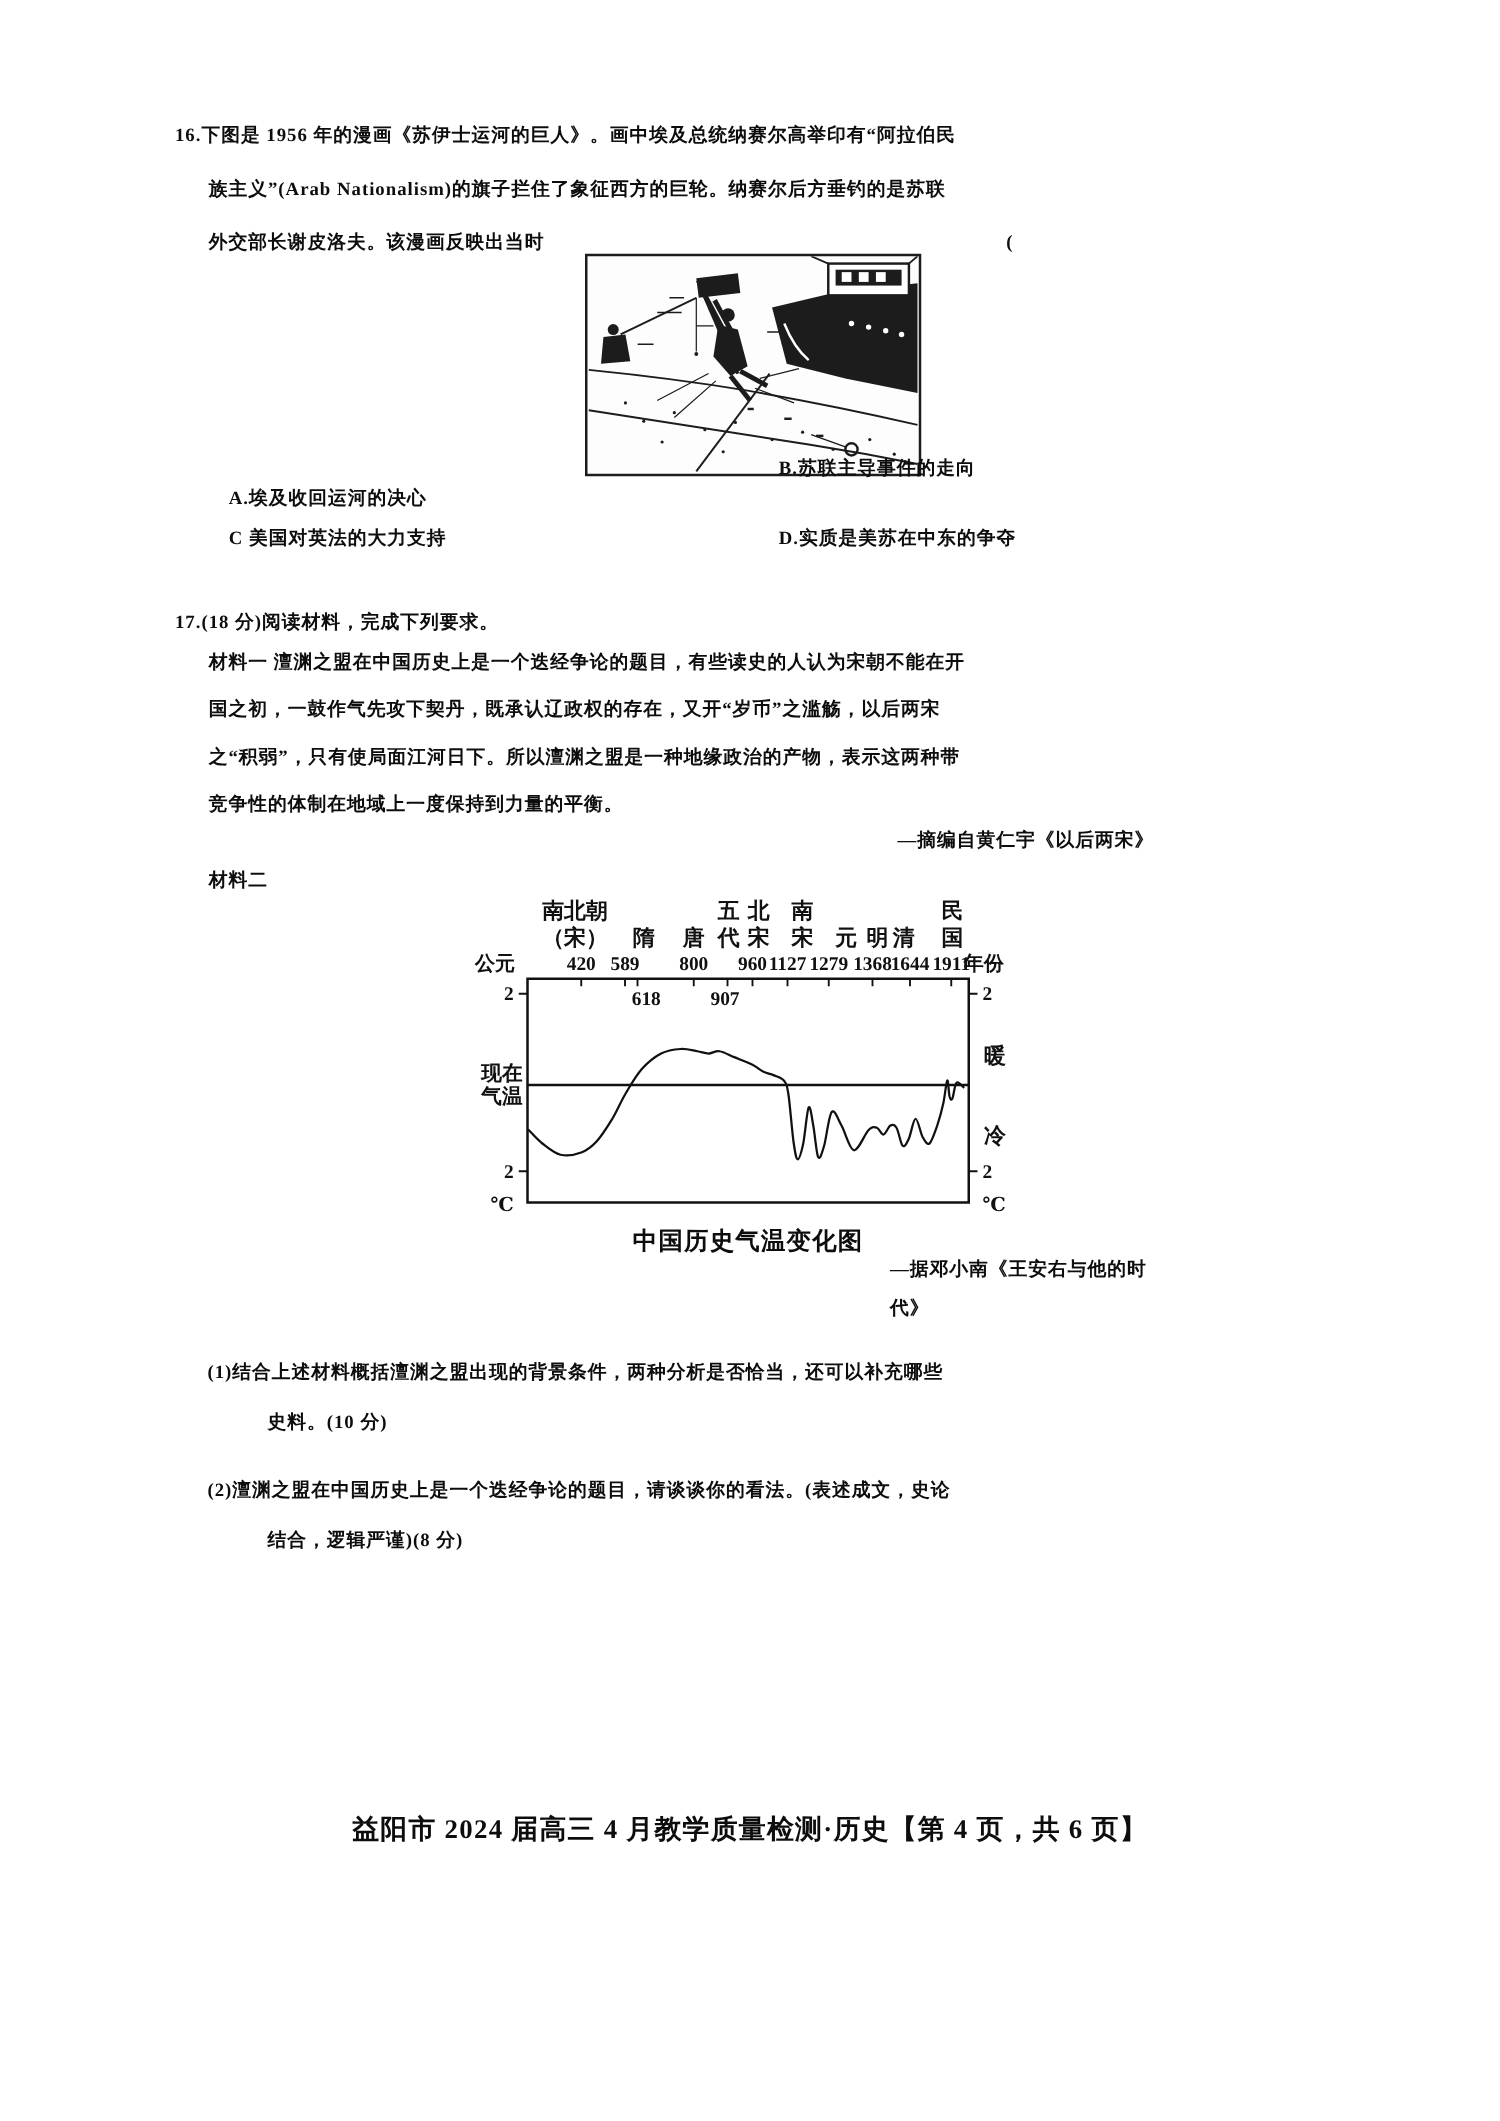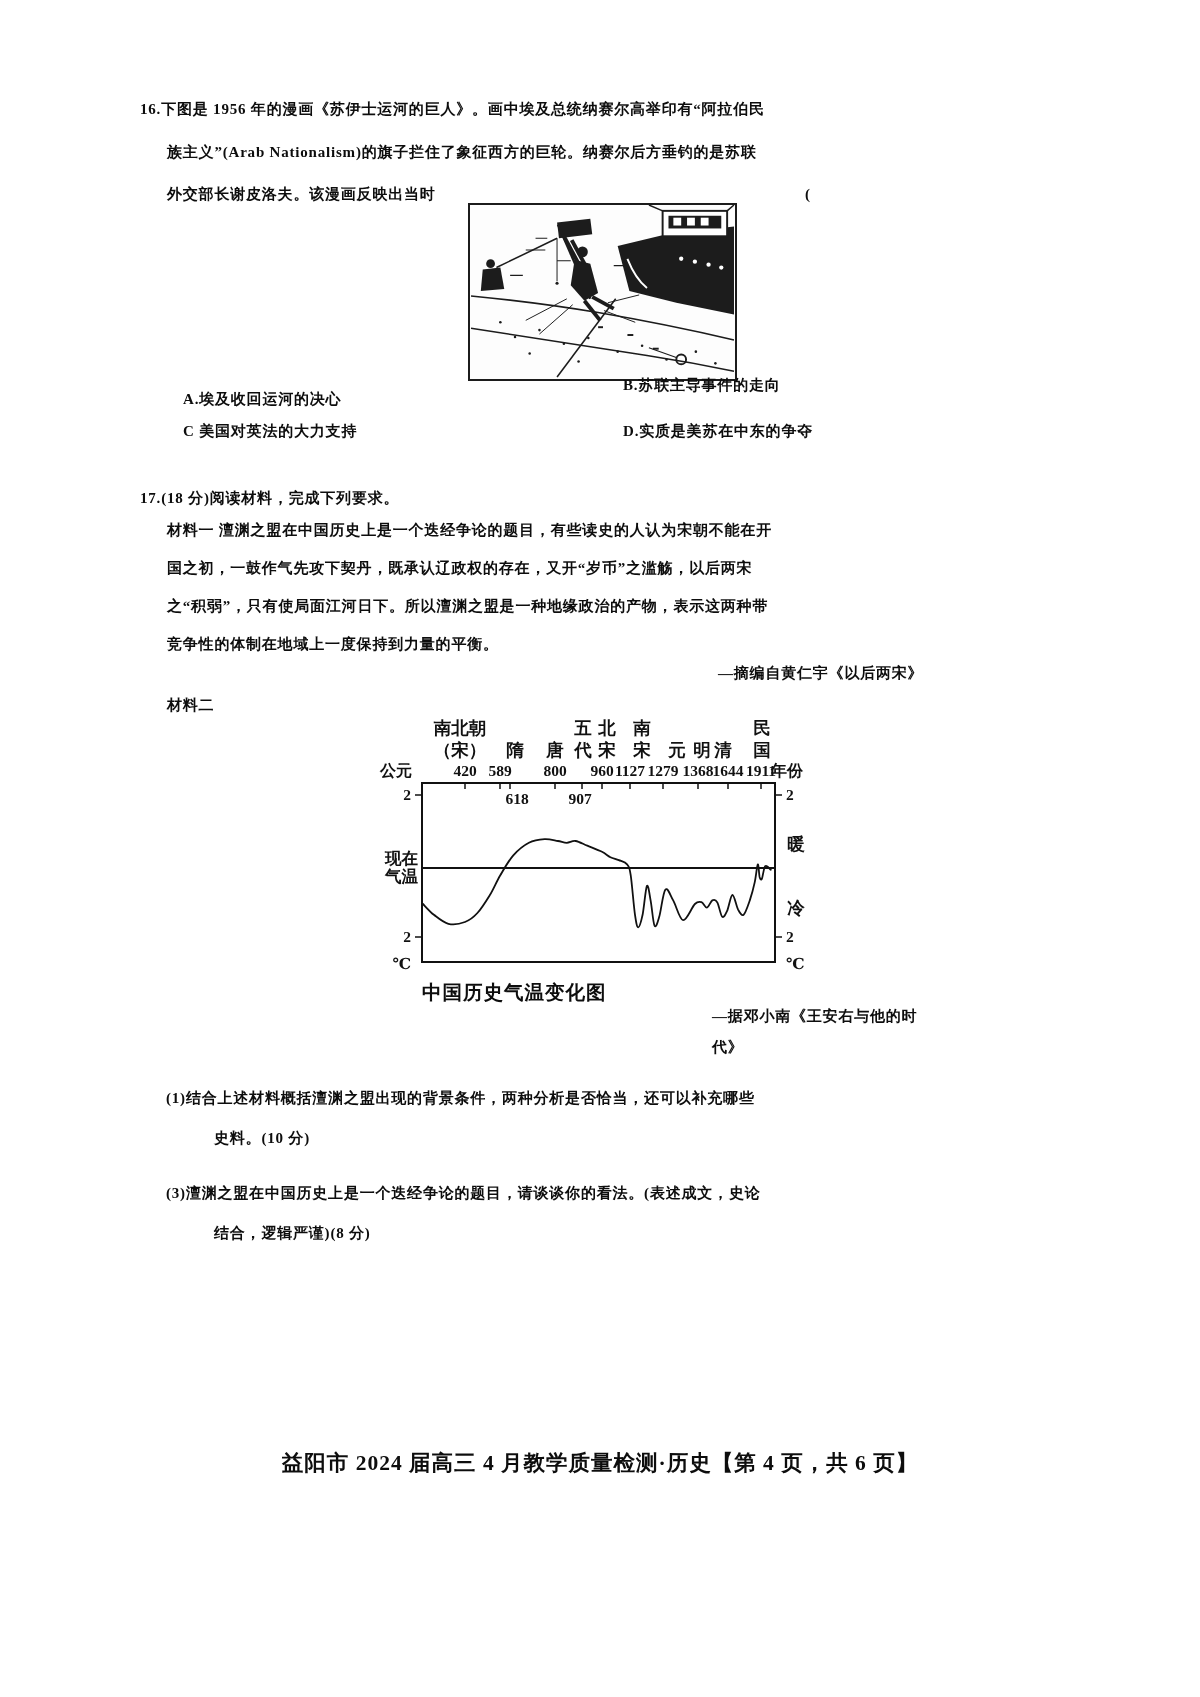--- a/index.html
+++ b/index.html
@@ -14,21 +14,21 @@
   }
   .cartoon-box{
     position:absolute;left:468px;top:203px;width:269px;height:178px;
     border:2px solid #1c1c1c;box-sizing:border-box;background:#fdfdfd;
   }
   .cartoon-box svg{display:block;width:100%;height:100%;}
   .chart-wrap{position:absolute;left:340px;top:712px;width:480px;}
   .chart-wrap svg{display:block;}
   .chart-wrap svg text{font-family:"Liberation Serif","DejaVu Serif",serif;font-weight:700;fill:#111;}
   .chart-caption{
-    width:353px;margin-left:82px;margin-top:5px;text-align:left;
+    width:353px;margin-left:82px;margin-top:5px;text-align:center;
     font-size:19.5px;font-weight:700;letter-spacing:1px;
   }
   .footer{
     position:absolute;left:0;top:1448px;width:1200px;text-align:center;
     font-size:21.5px;letter-spacing:1px;
   }
 </style>
 </head>
 <body>
 
@@ -109,21 +109,21 @@
       </g>
 
       <g>
         <circle cx="215" cy="158" r="5" fill="none" stroke="#1c1c1c" stroke-width="2"></circle>
         <line x1="210" y1="156" x2="182" y2="146" stroke="#1c1c1c" stroke-width="1.2"></line>
       </g>
     </svg>
   </div>
 
   <div class="t" style="left:183px;top:386px">A.埃及收回运河的决心</div>
-  <div class="t" style="left:623px;top:372px">B.苏联主导事件的走向</div>
+  <div class="t" style="left:623px;top:362px">B.苏联主导事件的走向</div>
   <div class="t" style="left:183px;top:418px">C 美国对英法的大力支持</div>
   <div class="t" style="left:623px;top:418px">D.实质是美苏在中东的争夺</div>
 
 
   <div class="t" style="left:140px;top:485px">17.(18 分)阅读材料，完成下列要求。</div>
   <div class="t" style="left:167px;top:517px">材料一  澶渊之盟在中国历史上是一个迭经争论的题目，有些读史的人认为宋朝不能在开</div>
   <div class="t" style="left:167px;top:593px">之“积弱”，只有使局面江河日下。所以澶渊之盟是一种地缘政治的产物，表示这两种带</div>
   <div class="t" style="left:167px;top:555px">国之初，一鼓作气先攻下契丹，既承认辽政权的存在，又开“岁币”之滥觞，以后两宋</div>
   <div class="t" style="left:167px;top:631px">竞争性的体制在地域上一度保持到力量的平衡。</div>
   <div class="t" style="left:718px;top:660px">—摘编自黄仁宇《以后两宋》</div>
@@ -189,18 +189,18 @@
         <path d="M83.0,192.0C84.8,193.8 89.7,199.5 93.9,202.8C98.2,206.1 103.3,210.6 108.4,211.8C113.6,213.0 120.2,211.8 125.0,210.0C129.8,208.2 133.3,205.5 137.4,201.0C141.6,196.5 146.0,189.3 149.9,183.0C153.7,176.7 156.4,169.8 160.3,163.2C164.2,156.6 168.5,148.8 173.3,143.4C178.1,138.0 183.7,133.5 188.9,130.8C194.1,128.1 199.7,127.5 204.6,127.2C209.4,126.9 214.2,128.4 217.9,129.0C221.6,129.6 223.8,130.8 226.8,130.8C229.7,130.8 232.1,128.5 235.6,129.0C239.0,129.5 242.9,131.9 247.3,133.7C251.7,135.5 258.2,137.9 262.0,139.8C265.8,141.7 267.6,143.8 270.4,145.2C273.2,146.6 276.0,146.9 278.8,148.1C281.6,149.3 285.2,149.9 287.1,152.4C289.1,154.9 289.3,154.8 290.7,163.2C292.0,171.6 293.7,194.1 295.0,202.8C296.3,211.5 297.0,215.4 298.3,215.4C299.5,215.4 301.1,209.7 302.6,202.8C304.0,195.9 305.6,176.4 306.9,174.0C308.3,171.6 309.4,181.8 310.6,188.4C311.9,195.0 313.1,210.9 314.5,213.6C316.0,216.3 317.5,210.6 319.3,204.6C321.1,198.6 323.0,180.3 325.4,177.6C327.7,174.9 330.3,183.3 333.2,188.4C336.2,193.5 339.5,207.6 343.1,208.2C346.7,208.8 351.8,195.0 354.9,192.0C357.9,189.0 359.5,189.6 361.5,190.2C363.5,190.8 365.1,195.9 366.9,195.6C368.7,195.3 370.6,189.3 372.3,188.4C374.1,187.5 375.6,187.5 377.2,190.2C378.9,192.9 380.5,203.1 382.1,204.6C383.8,206.1 385.3,202.8 387.0,199.2C388.7,195.6 390.6,183.3 392.4,183.0C394.3,182.7 396.2,194.1 398.0,197.4C399.9,200.7 401.6,204.3 403.6,202.8C405.5,201.3 407.9,193.8 409.8,188.4C411.6,183.0 413.4,176.4 414.7,170.4C416.0,164.4 417.0,153.3 417.8,152.4C418.6,151.5 419.0,162.6 419.6,165.0C420.3,167.4 420.9,168.6 421.9,166.8C422.8,165.0 423.7,155.7 425.2,154.2C426.7,152.7 429.8,157.2 430.8,157.8" fill="none" stroke="#111" stroke-width="1.8" stroke-linecap="round"></path>
       </svg>
     <div class="chart-caption">中国历史气温变化图</div>
   </div>
 
   <div class="t" style="left:712px;top:1003px">—据邓小南《王安右与他的时</div>
   <div class="t" style="left:712px;top:1034px">代》</div>
 
   <div class="t" style="left:166px;top:1085px">(1)结合上述材料概括澶渊之盟出现的背景条件，两种分析是否恰当，还可以补充哪些</div>
   <div class="t" style="left:214px;top:1125px">史料。(10 分)</div>
-  <div class="t" style="left:166px;top:1180px">(3)澶渊之盟在中国历史上是一个迭经争论的题目，请谈谈你的看法。(表述成文，史论</div>
+  <div class="t" style="left:166px;top:1180px">(2)澶渊之盟在中国历史上是一个迭经争论的题目，请谈谈你的看法。(表述成文，史论</div>
   <div class="t" style="left:214px;top:1220px">结合，逻辑严谨)(8 分)</div>
 
   <div class="footer">益阳市 2024 届高三 4 月教学质量检测·历史【第 4 页，共 6 页】</div>
 
 </div>
 
 </body></html>

